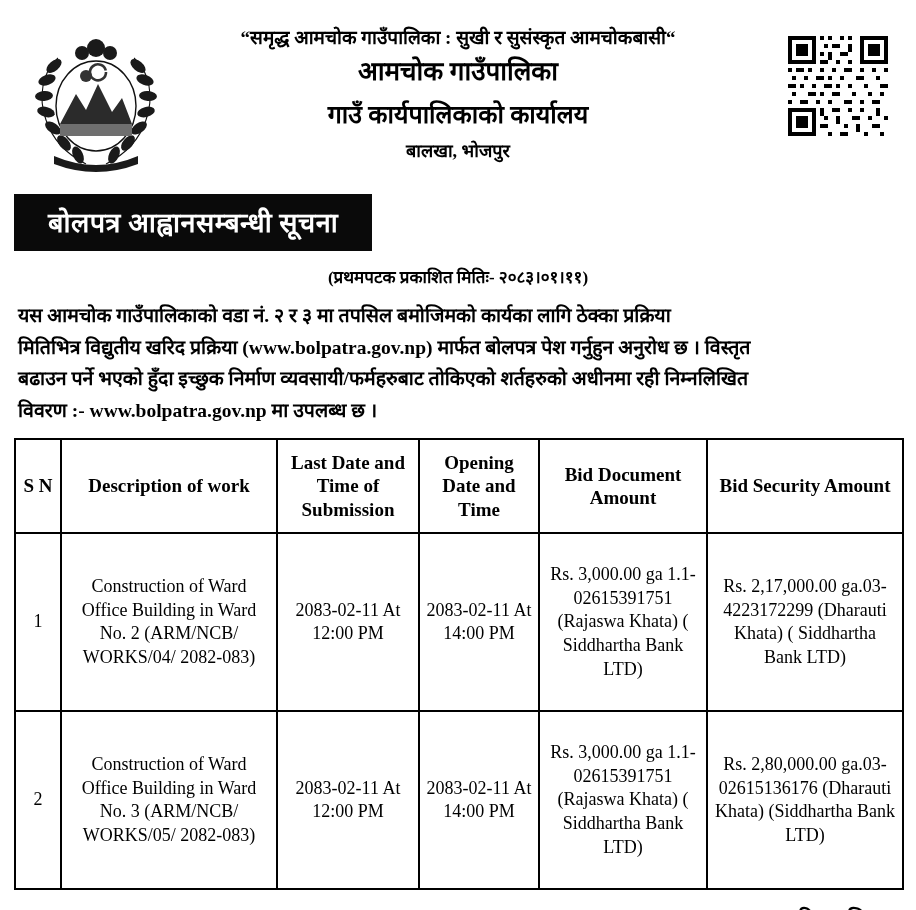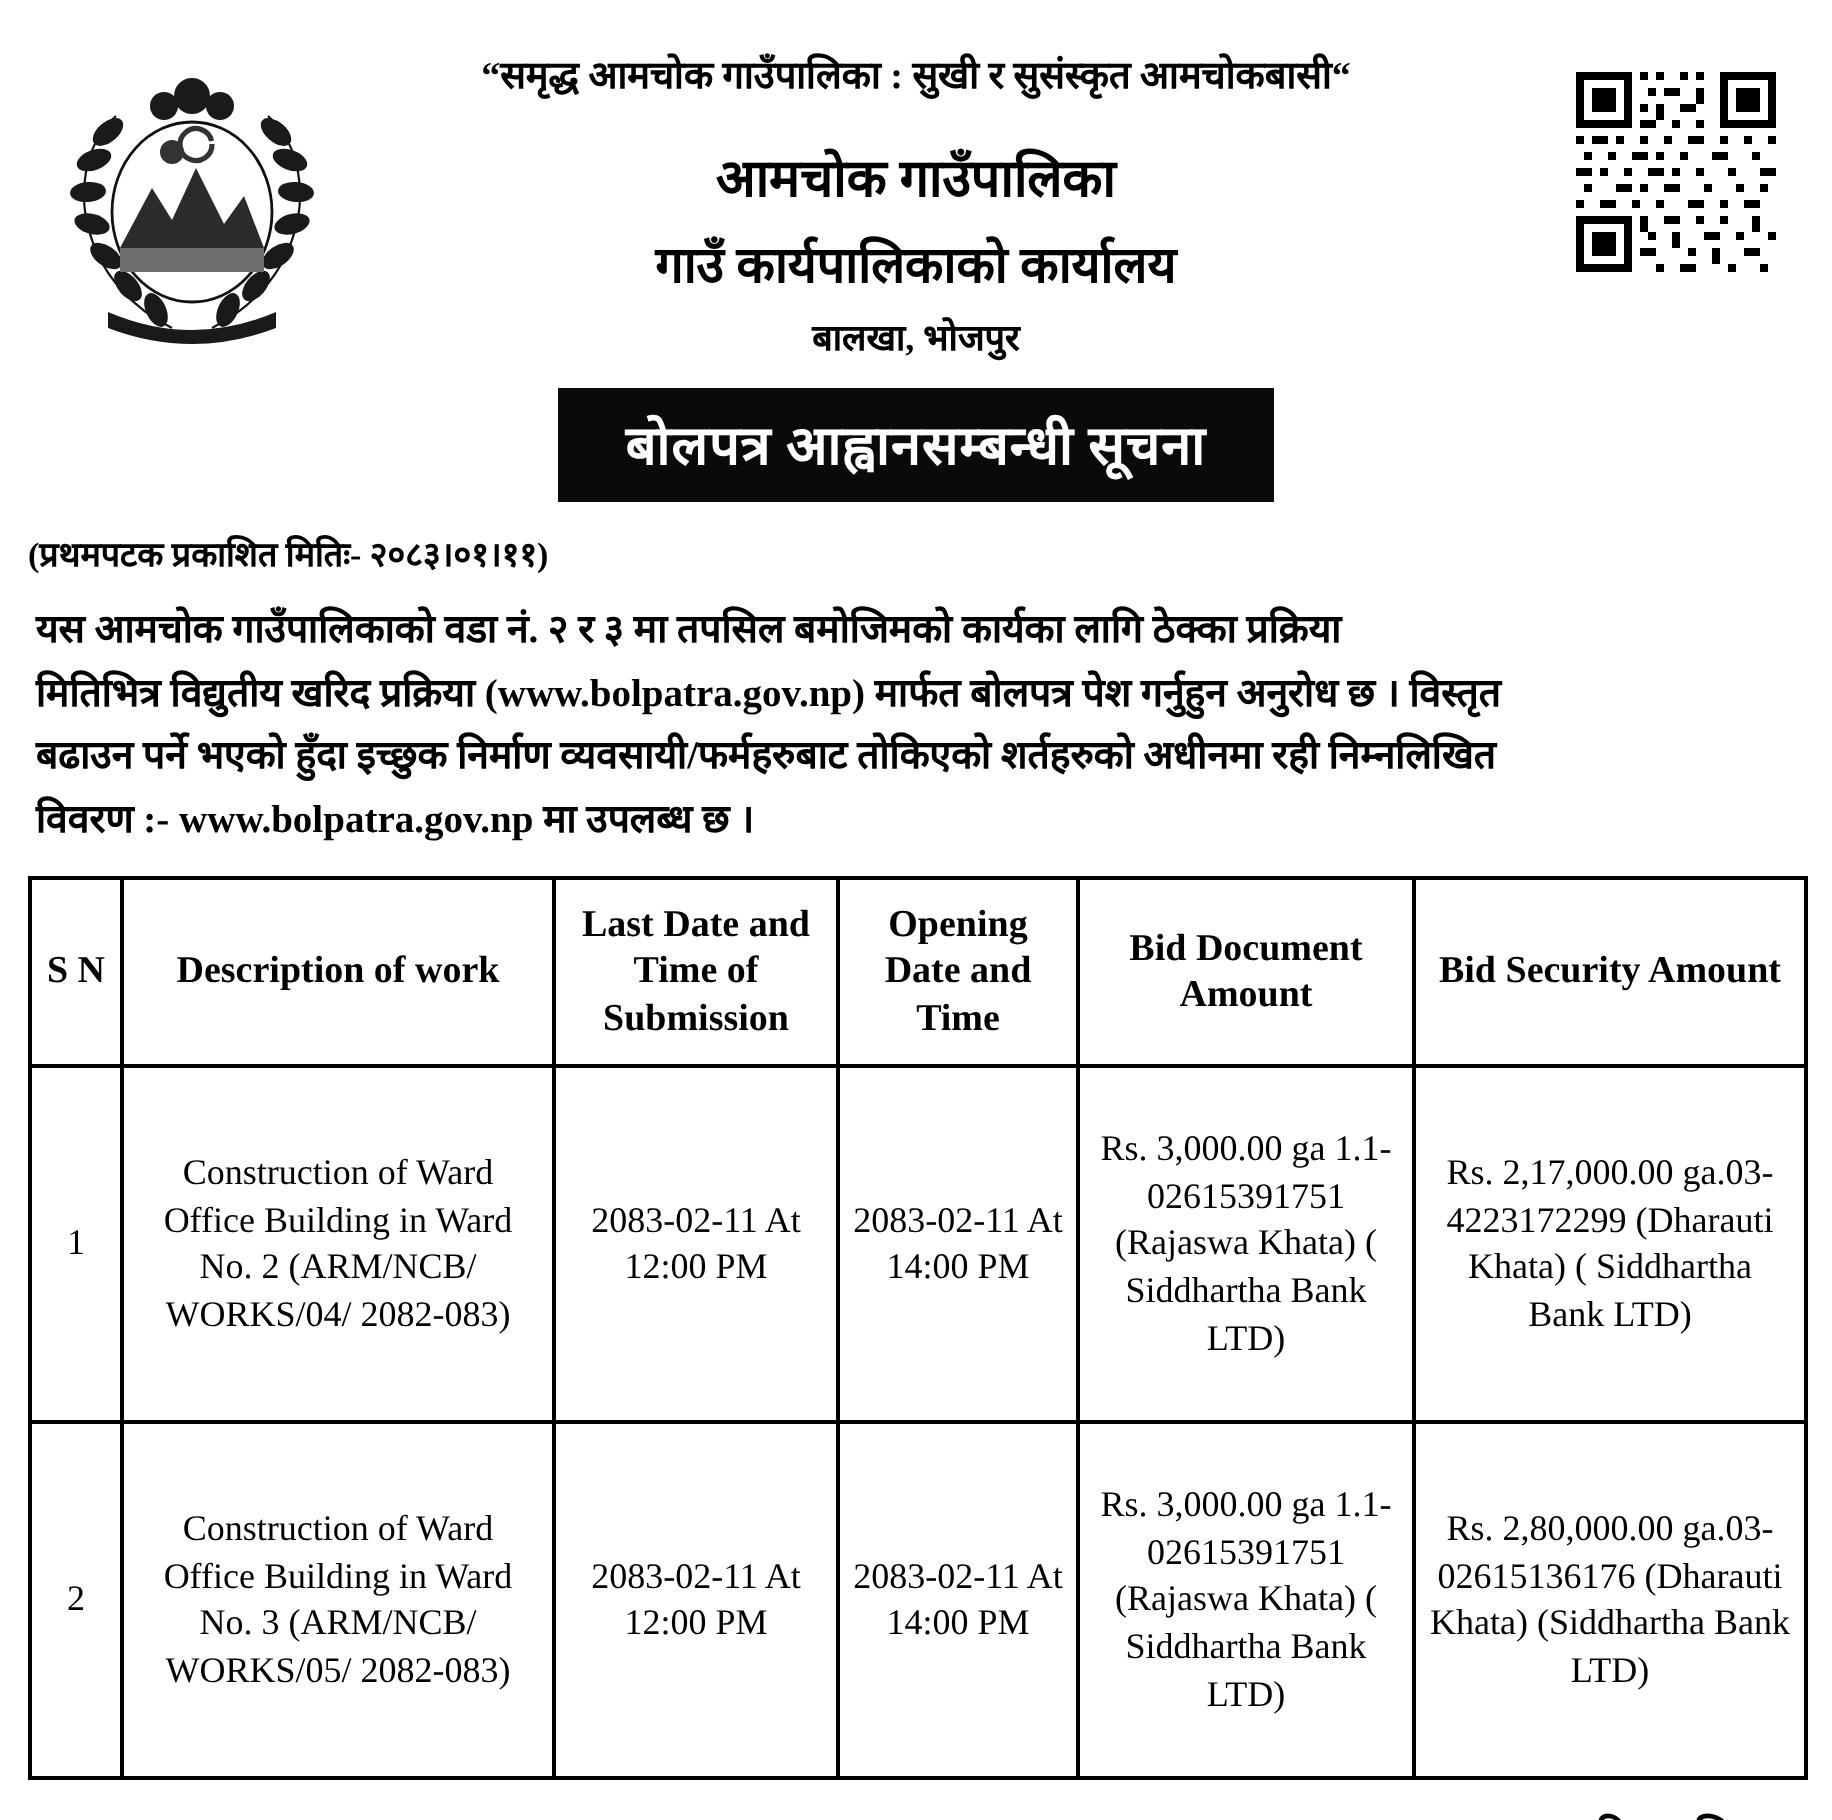--- a/index.html
+++ b/index.html
@@ -47,50 +47,50 @@
     padding-top: 14px;
   }
   .slogan {
     font-size: 19px;
     font-weight: bold;
     letter-spacing: 0px;
   }
   .org-name {
     font-size: 26px;
     font-weight: bold;
-    margin-top: 20px;
+    margin-top: 2px;
   }
   .office-name {
     font-size: 25px;
     font-weight: bold;
     margin-top: 8px;
     text-align: center;
   }
   .address {
     font-size: 18px;
     font-weight: bold;
     margin-top: 8px;
   }
 
   
   .title-bar-wrap {
-    text-align: center;
+    text-align: left;
     margin-top: 6px;
   }
   .title-bar {
     display: inline-block;
     background: #0a0a0a;
     color: #ffffff;
     font-size: 27px;
     font-weight: bold;
     padding: 9px 34px 11px 34px;
     letter-spacing: 0.5px;
   }
   .pub-date {
-    text-align: left;
+    text-align: center;
     font-size: 17px;
     font-weight: bold;
     margin-top: 14px;
   }
 
   
   .body-text {
     margin: 12px 4px 0 4px;
     font-size: 19.5px;
     line-height: 1.62;

